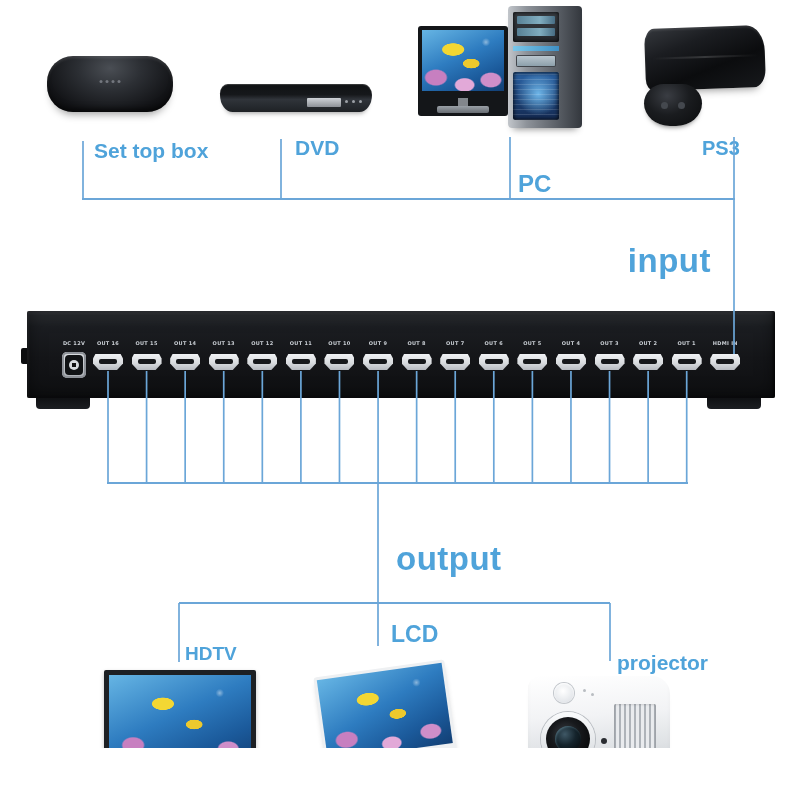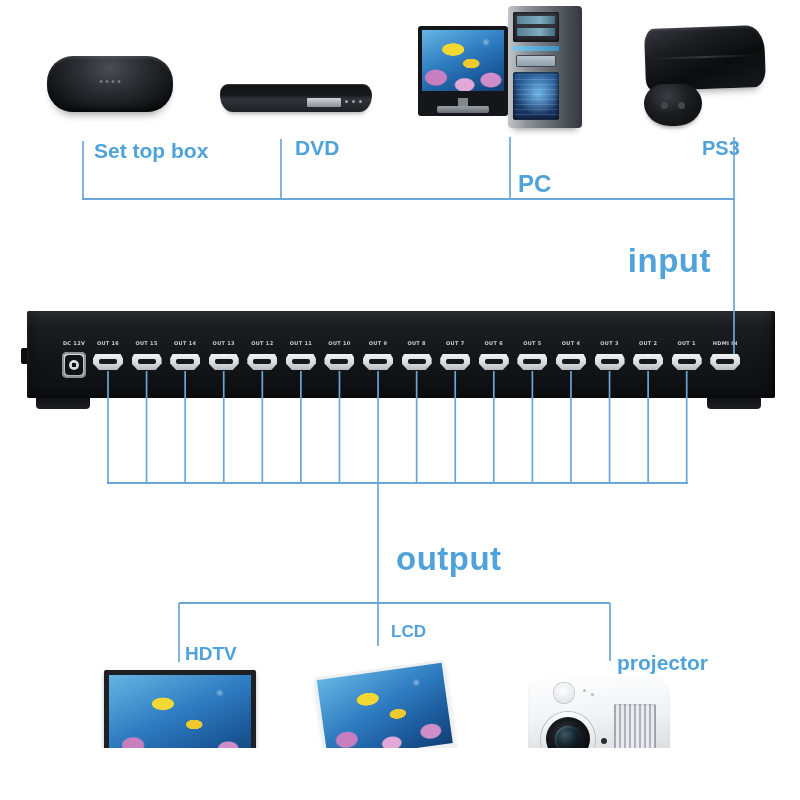--- a/index.html
+++ b/index.html
@@ -302,21 +302,21 @@
         <span class="port-label">OUT 1</span>
         <span class="hdmi-jack"></span>
       </div>
       <div class="port" style="left: 705.28px;">
         <span class="port-label">HDMI IN</span>
         <span class="hdmi-jack"></span>
       </div>
     </div>
 
   <span class="lbl" style="left:185px;top:644px;font-size:19px;">HDTV</span>
-  <span class="lbl" style="left:391px;top:623px;font-size:17px;">LCD</span>
+  <span class="lbl" style="left:391px;top:623px;font-size:23px;">LCD</span>
   <span class="lbl" style="left:617px;top:640px;font-size:21px;margin-top:12px;">projector</span>
 
   <div class="abs" id="hdtv">
     <div class="frame">
       <div class="scr screen-aqua"></div>
     </div>
     <div class="neck"></div>
     <div class="base"></div>
   </div>
   <div class="abs" id="lcd">

